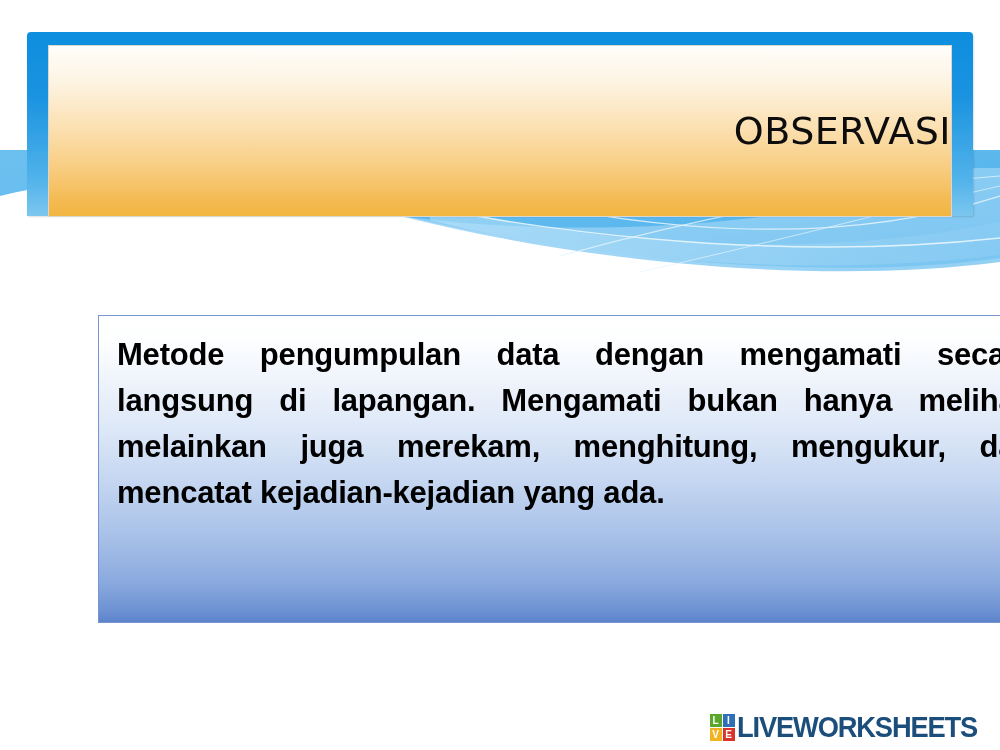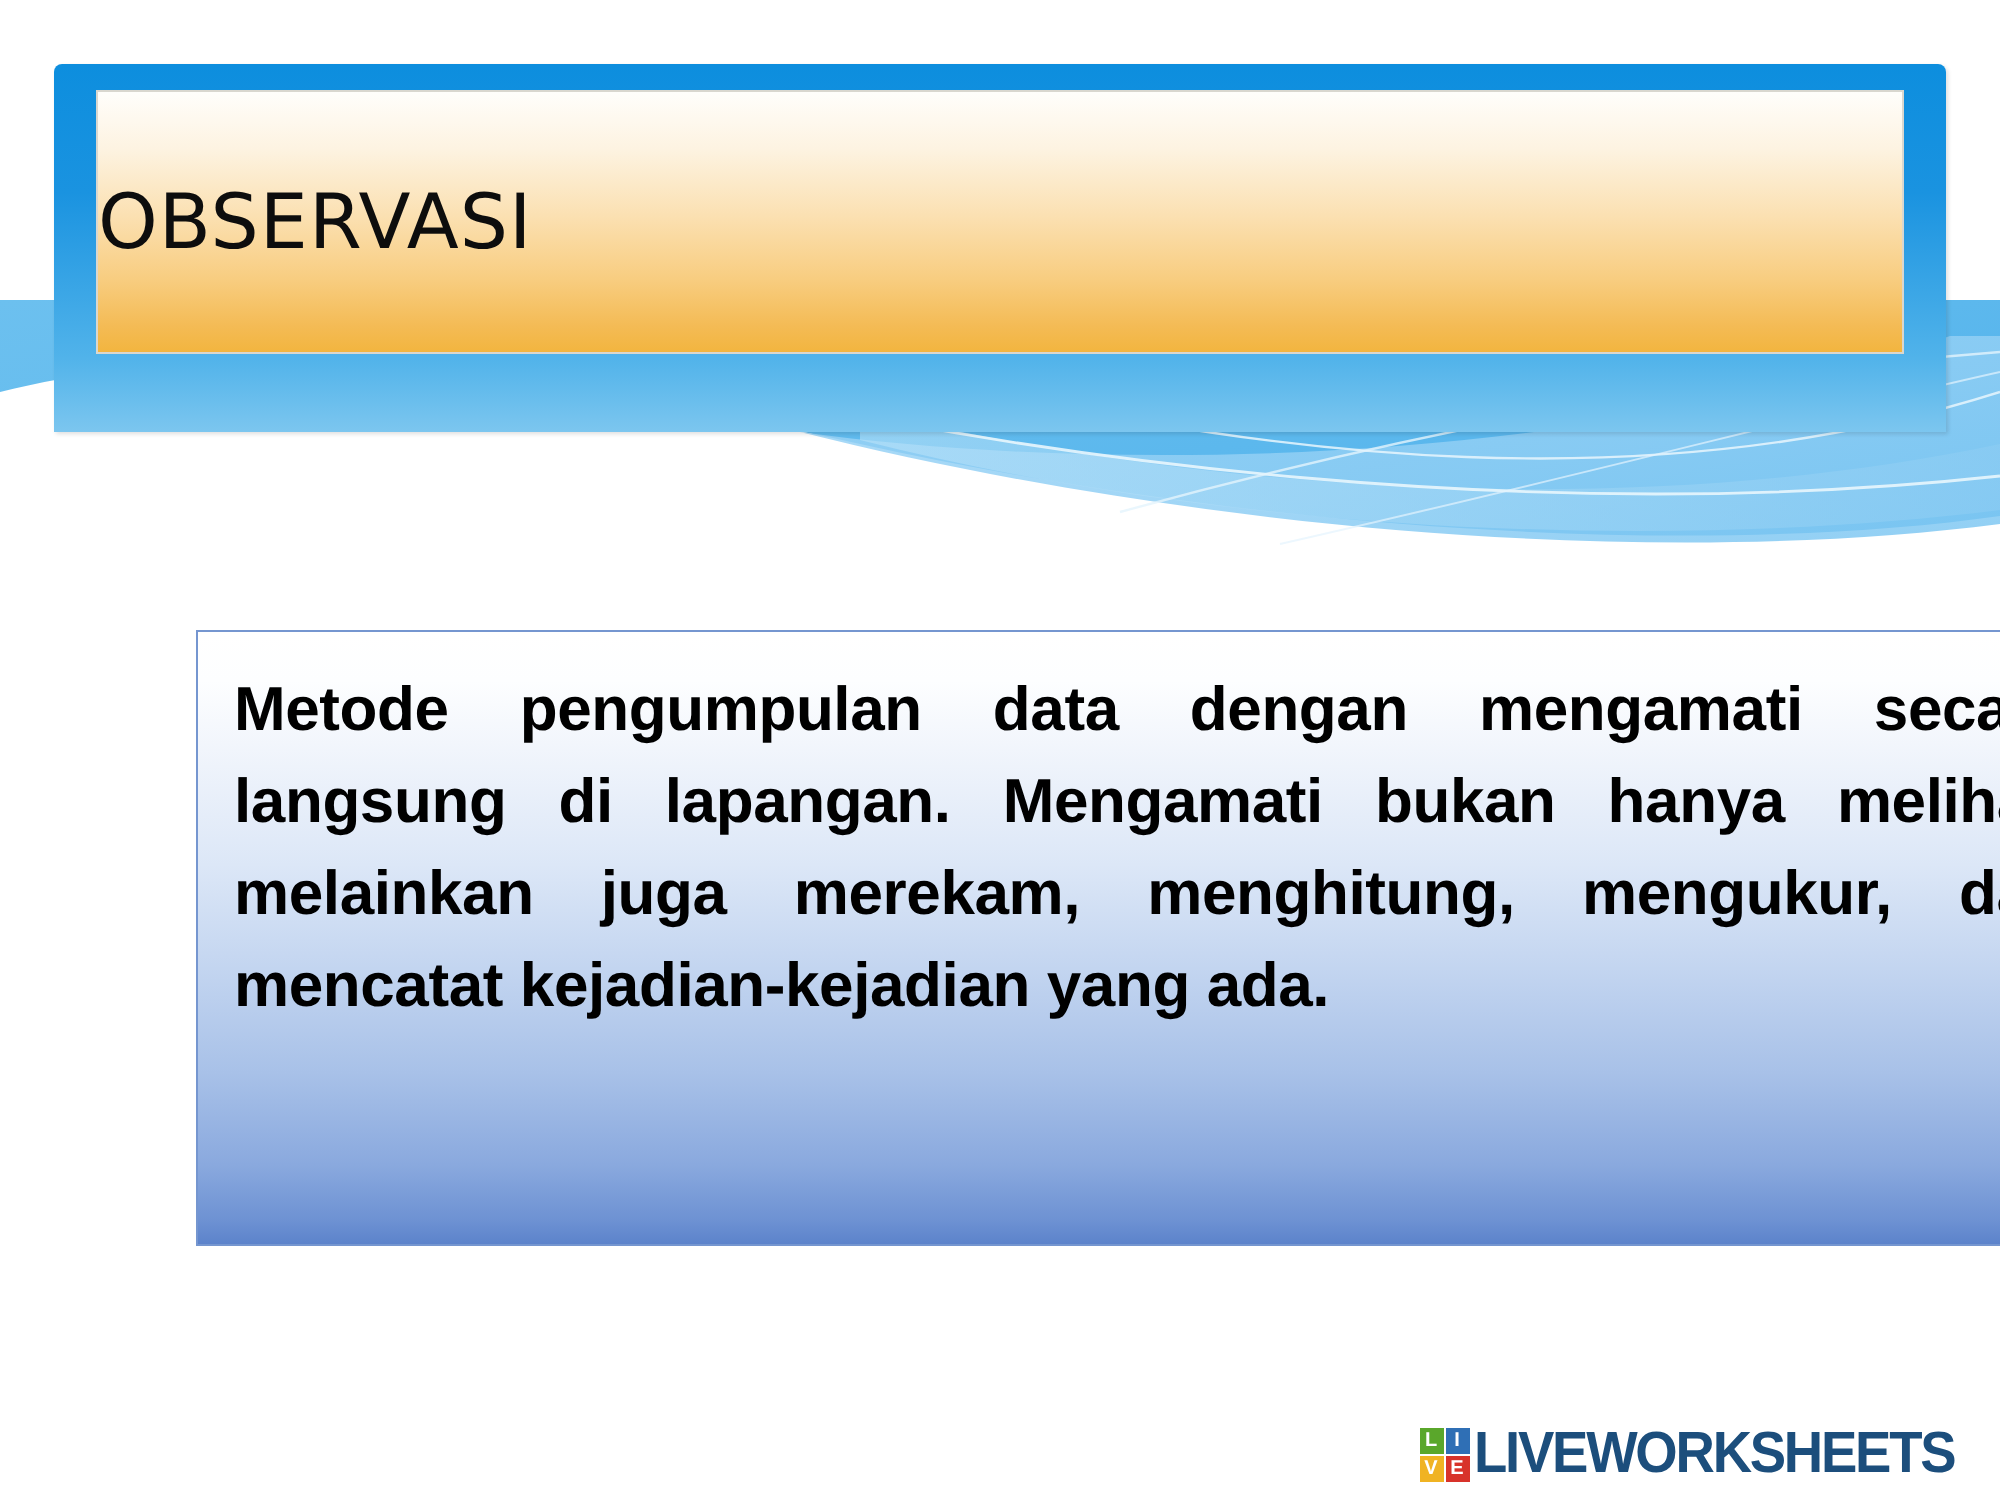--- a/index.html
+++ b/index.html
@@ -51,33 +51,33 @@
     background: linear-gradient(180deg, #0d8ede 0%, #1a93e0 35%, #51b3ea 80%, #7cc6ef 100%);
     box-shadow: 1px 1px 2px rgba(0,0,0,0.13);
   }
 
   
   #title-panel {
     position: absolute;
     left: 21px;
     top: 13px;
     width: 904px;
-    height: 132px;
+    height: 172px;
     background: linear-gradient(180deg,
         #fffefb 0%,
         #fdf3e1 22%,
         #fbe0b1 48%,
         #f8cd80 72%,
         #f4bb55 90%,
         #f2b53f 100%);
     border: 1px solid #d9d7cf;
     box-sizing: border-box;
     display: flex;
     align-items: center;
-    justify-content: flex-start;
+    justify-content: flex-end;
   }
 
   #title-text {
     font-family: "DejaVu Sans", sans-serif;
     font-size: 38px;
     font-weight: 400;
     color: #0d0d0d;
     letter-spacing: 0.5px;
     line-height: 1;
     white-space: nowrap;

